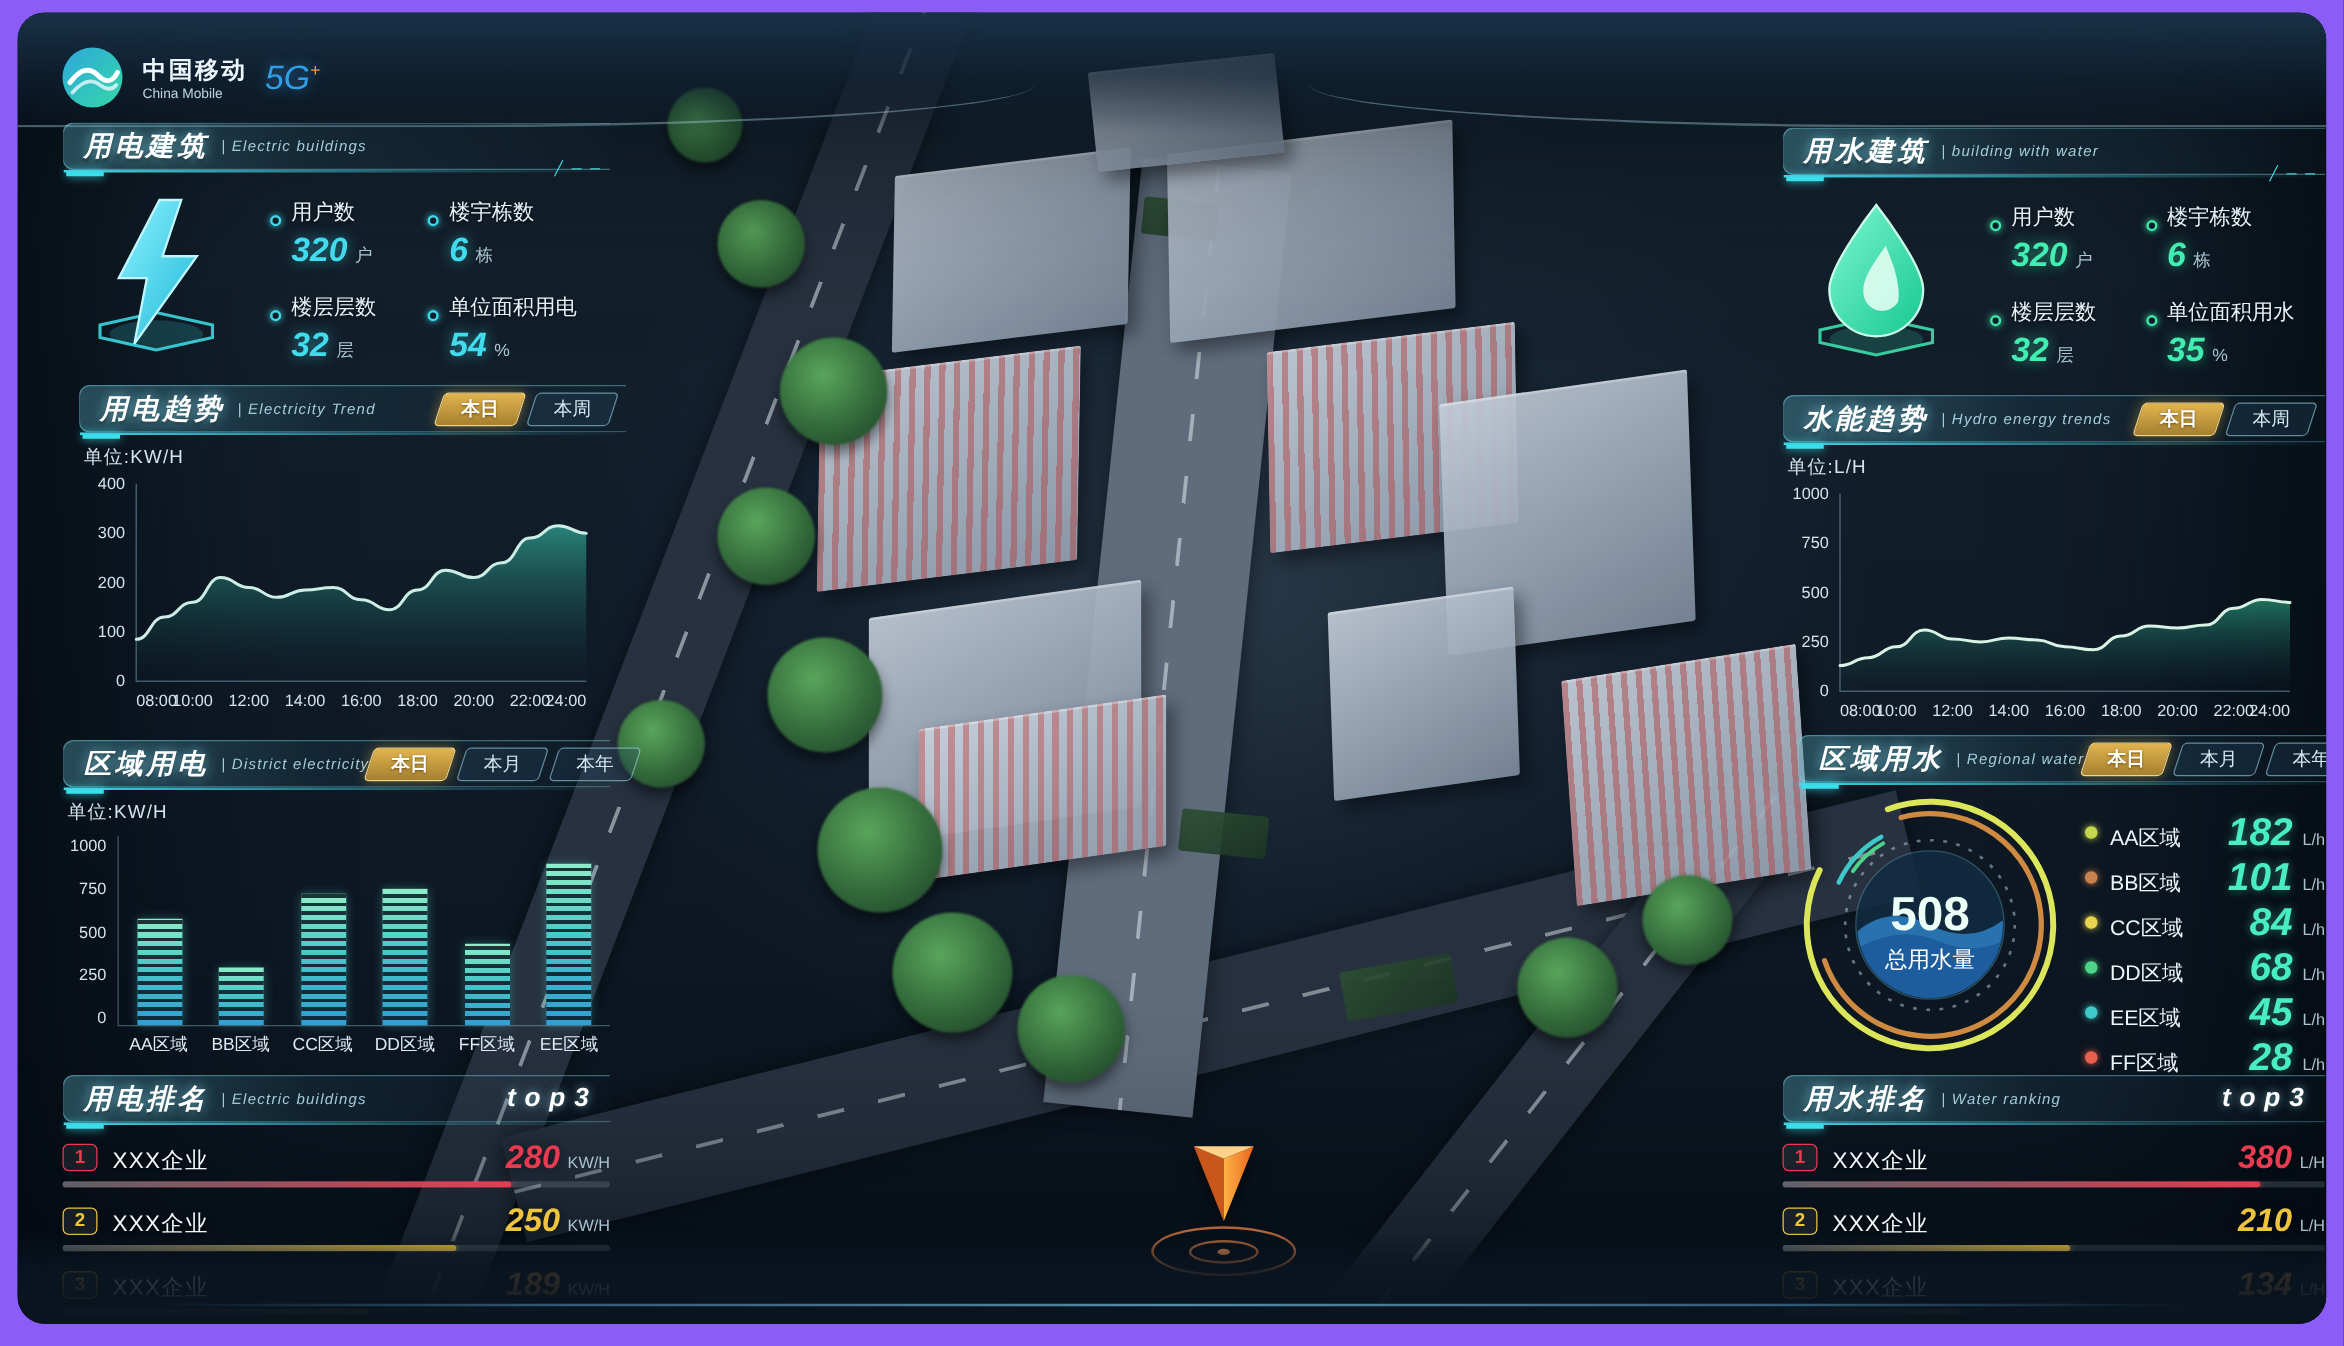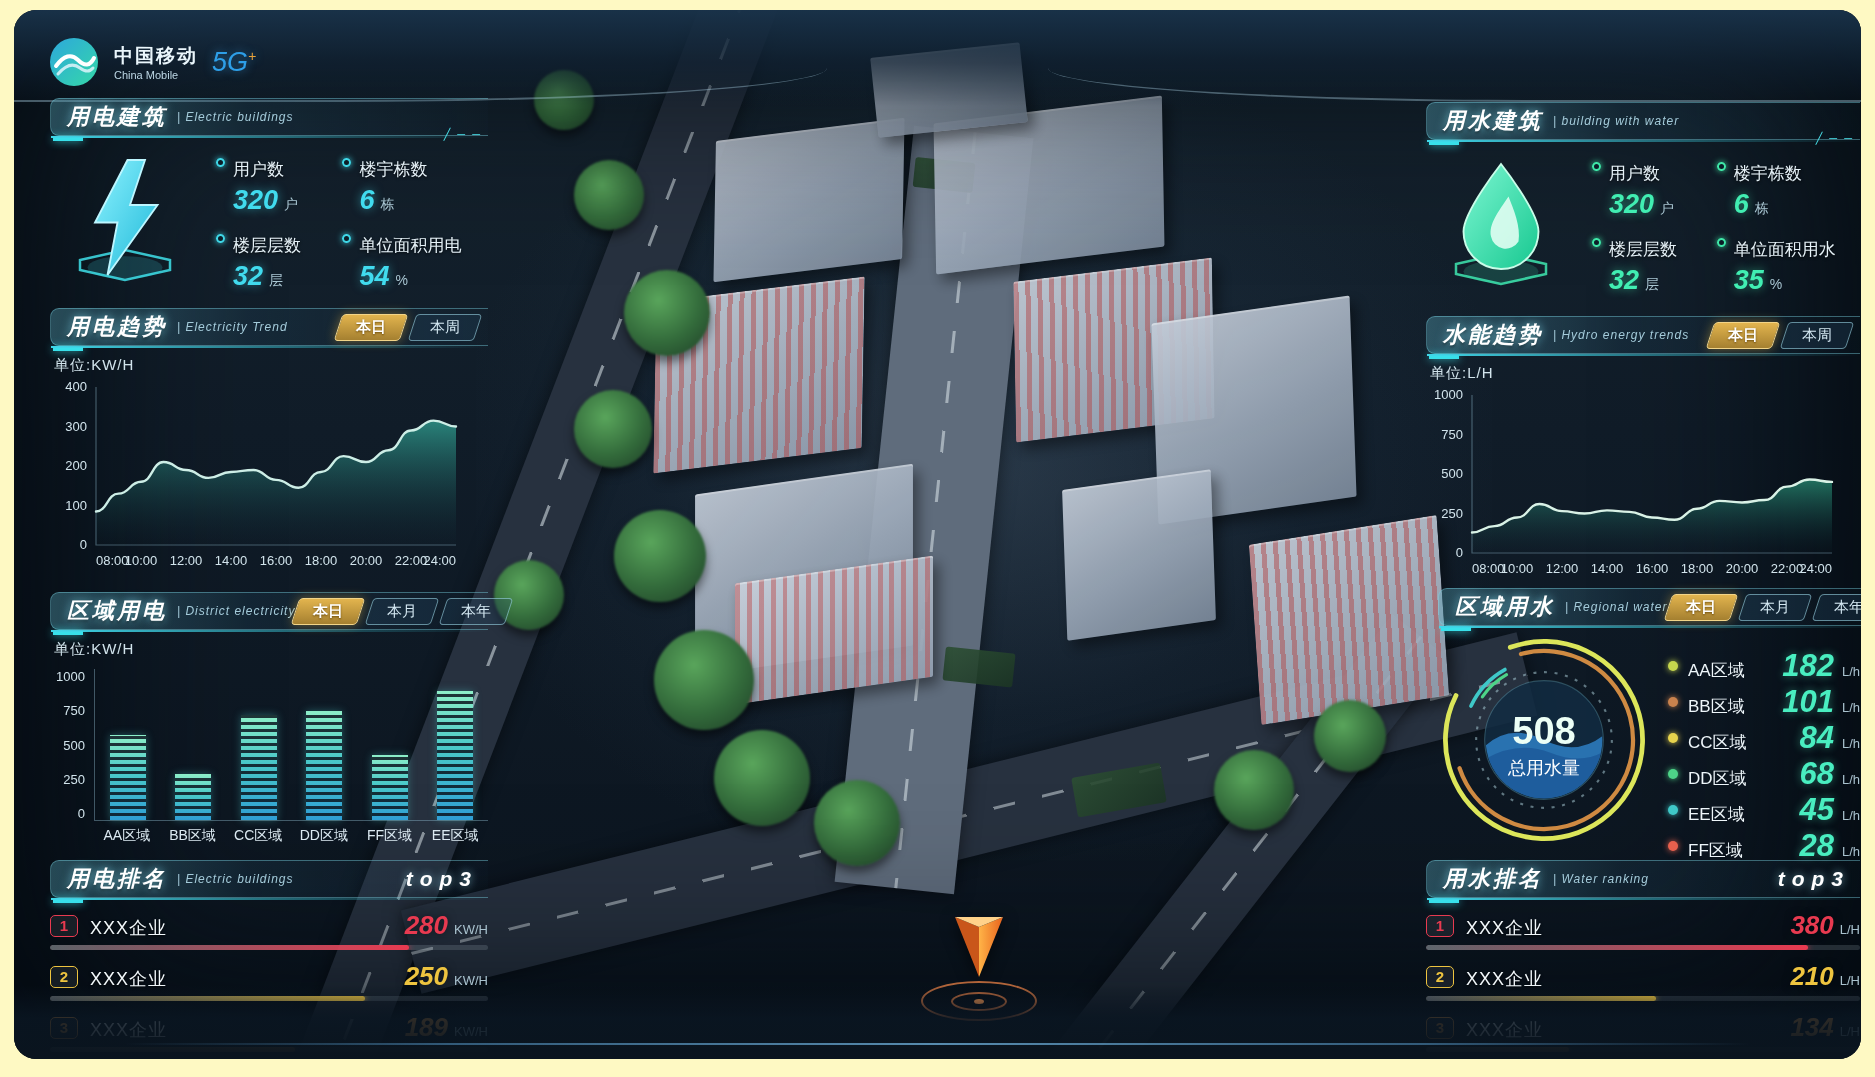--- a/index.html
+++ b/index.html
@@ -1,18 +1,18 @@
 <!DOCTYPE html>
 <html><head>
 <meta charset="utf-8">
 <style>
   * { margin:0; padding:0; box-sizing:border-box; }
   html,body { width:1875px; height:1077px; background:#000; overflow:hidden;
     font-family:"Liberation Sans","DejaVu Sans",sans-serif; }
-  .stage { position:absolute; inset:0; width:1875px; height:1077px; background:#fef9c3; }
+  .stage { position:absolute; inset:0; width:1875px; height:1077px; background:#8b5cf6; }
   .board { position:absolute; left:14px; top:10px; right:14px; bottom:18px;
     border-radius:22px; overflow:hidden;
     background:linear-gradient(180deg,#16242f 0%,#101c28 40%,#0b141e 100%); }
 
   
   .scene { position:absolute; inset:0; }
   .scene .glow { position:absolute; left:25%; top:6%; width:55%; height:75%;
     background:radial-gradient(ellipse at center,rgba(130,160,190,.22) 0%,rgba(60,90,120,.10) 45%,rgba(0,0,0,0) 75%); }
   .road { position:absolute; background:#27313f; box-shadow:0 0 18px rgba(0,0,0,.5); }
   .road .dash { position:absolute; left:50%; top:0; bottom:0; width:3px;
@@ -67,21 +67,21 @@
     background:rgba(35,70,95,.30); padding:3px 0; min-width:66px; text-align:center; cursor:pointer; }
   .tab span { display:inline-block; transform:skewX(18deg); font-size:15px; color:#d4e8f2; }
   .tab.active { background:linear-gradient(180deg,#e2b44e 0%,#a58030 100%); border-color:#f2d488;
     box-shadow:0 0 10px rgba(220,170,60,.45); }
   .tab.active span { color:#fff; font-weight:bold; text-shadow:0 1px 2px rgba(90,60,0,.8); }
 
   
   .stats-wrap { display:flex; align-items:center; margin-top:14px; }
   .big-icon { width:150px; height:150px; flex:0 0 150px; }
   .stats-grid { flex:1; display:grid; grid-template-columns:1fr 1.25fr; gap:18px 10px; padding-left:16px; }
-  .stat-label-row { display:flex; align-items:flex-start; gap:8px; }
+  .stat-label-row { display:flex; align-items:flex-end; gap:8px; }
   .stat-dot { width:9px; height:9px; border-radius:50%; border:2px solid #3fd8e8;
     box-shadow:0 0 6px rgba(63,216,232,.9); background:rgba(10,30,40,.6); }
   .green .stat-dot { border-color:#3fe8a8; box-shadow:0 0 6px rgba(63,232,168,.9); }
   .stat-label { font-size:17px; color:#e6f2f8; text-shadow:0 1px 3px rgba(0,0,0,.8); }
   .stat-value-row { margin:4px 0 0 17px; display:flex; align-items:baseline; gap:6px; }
   .stat-value { font-size:27px; font-weight:bold; font-style:italic; color:#41dbee;
     text-shadow:0 0 10px rgba(65,219,238,.55); }
   .green .stat-value { color:#41eeb2; text-shadow:0 0 10px rgba(65,238,178,.55); }
   .stat-unit { font-size:14px; color:#a9c6d2; }
 
@@ -277,21 +277,21 @@
               </div>
       <div class="stat-value-row">
                 <span class="stat-value">54</span>
       <span class="stat-unit">%</span>
               </div>
             </div>
           </div>
       </div>
     </div>
 
-    <div class="panel" style="left:36px;top:298px;width:438px;">
+    <div class="panel" style="left:49px;top:298px;width:438px;">
       <div class="p-head">
         <span class="p-title">用电趋势</span>
         <span class="p-sub">| Electricity Trend</span>
         <div class="tabs">
             <div class="tab active"><span>本日</span></div>
             <div class="tab"><span>本周</span></div>
           </div>
       </div>
       <div class="unit-label">单位:KW/H</div>
       <div class="chart-box"><svg width="416" height="196">

